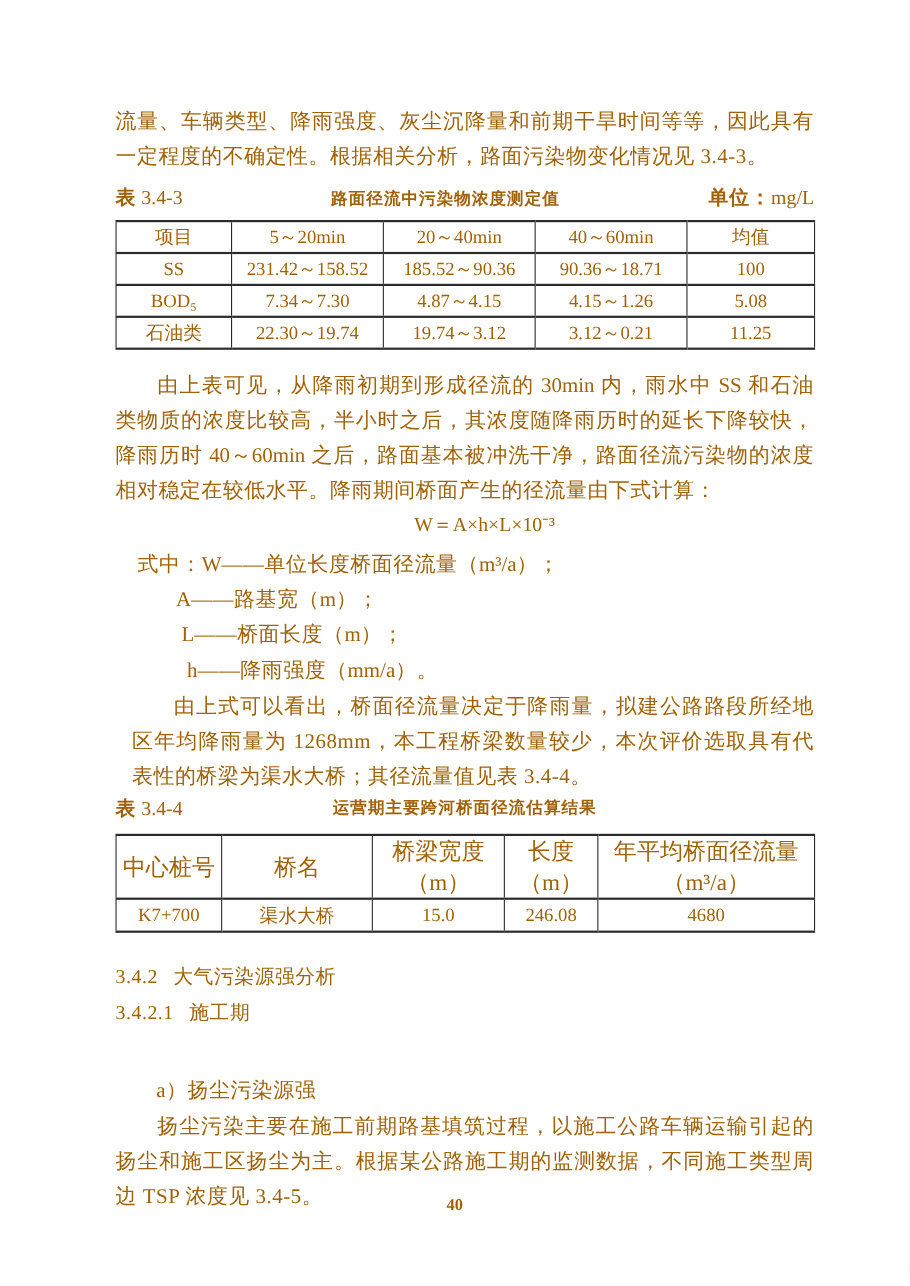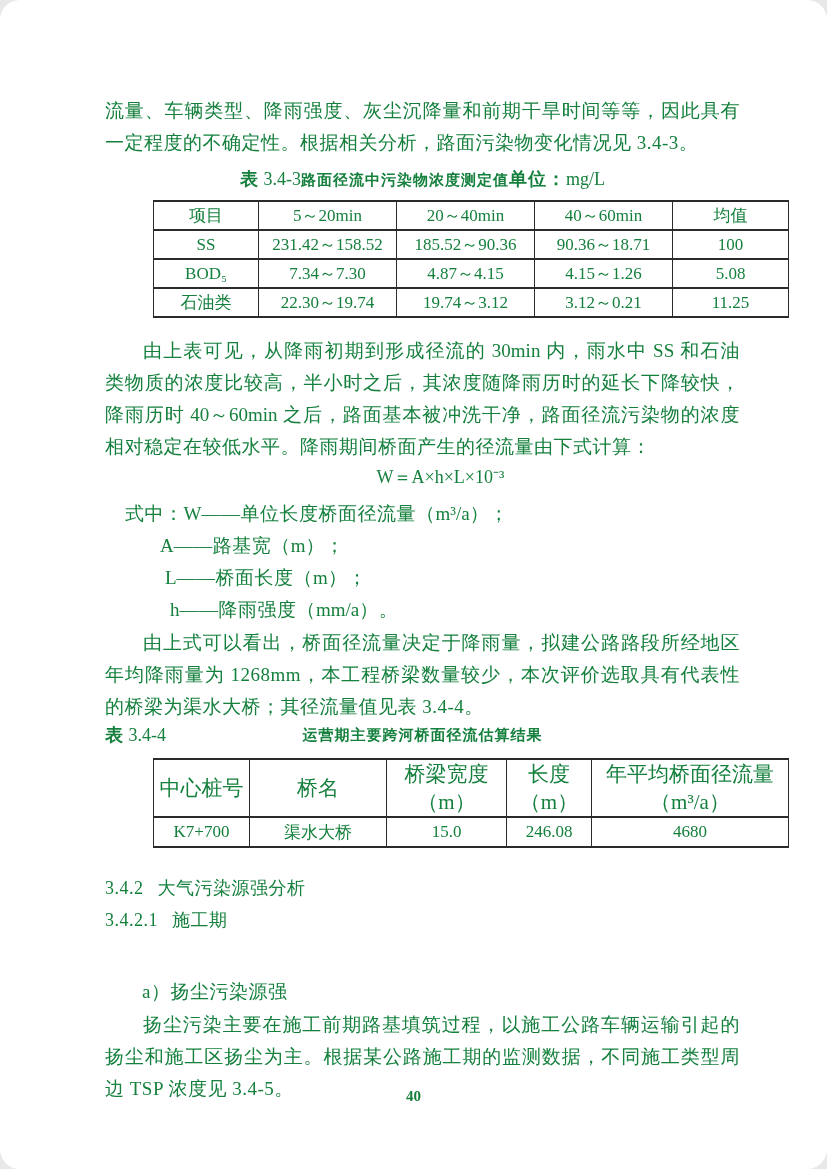--- a/index.html
+++ b/index.html
@@ -1,56 +1,55 @@
 <!DOCTYPE html>
 <html><head>
 <meta charset="utf-8">
 <style>
   html,body{margin:0;padding:0;background:#e8e8e8;}
   .page{
     position:relative;
     width:827px;height:1169px;
     margin:0 auto;
     background:#ffffff;
-    color:#15803d;
+    color:#a16207;
     font-family:"Liberation Serif","DejaVu Serif",serif;
     overflow:hidden;
-    border-radius:20px;
   }
   .content{
     position:absolute;
     left:105px; top:0; width:635px;
     padding-top:95px;
   }
   .para{
     margin:0;
     font-size:19px;
     line-height:32px;
     text-align:justify;
     text-justify:inter-ideograph;
     letter-spacing:0.5px;
   }
   .para.indent{ text-indent:38px; }
   .lat{ font-family:Liberation Serif, serif; letter-spacing:0; }
   .num{ font-family:"Liberation Serif","DejaVu Serif",serif; }
 
   
   .caption{
-    display:flex; align-items:baseline; justify-content:center;
+    display:flex; align-items:baseline; justify-content:space-between;
     height:24px; line-height:24px; margin-top:8px;
     font-size:18px;
   }
   .hei{ font-family:"Liberation Sans","DejaVu Sans",sans-serif; font-weight:700; letter-spacing:1px; }
   .cap-title{ font-size:15px; }
   .caption2{ position:relative; margin-top:0; }
   .caption2 .cap-left{ position:absolute; left:0; top:0; }
   .caption2 .cap-title{ display:block; width:100%; text-align:center; }
 
   
-  table{ border-collapse:collapse; table-layout:fixed; width:635px;margin-left:48px; }
+  table{ border-collapse:collapse; table-layout:fixed; width:635px; }
   .t1{ margin-top:9px; }
   .t2{ margin-top:11px; }
   td,th{
     border-left:1px solid #2b2b2b; border-right:1px solid #2b2b2b;
     border-top:2px solid #2b2b2b; border-bottom:2px solid #2b2b2b;
     text-align:center; vertical-align:middle;
     font-weight:normal; font-size:17px; padding:0;
   }
   .t1 td,.t1 th{ height:27px; }
   .t2 th{ height:30px; }
@@ -69,21 +68,21 @@
   .def.d1{ padding-left:55px; }
   .def.d2{ padding-left:60px; }
   .def.d3{ padding-left:65px; }
 
   
   .heading{ font-size:18px; line-height:32px; letter-spacing:0.5px; }
   .heading .sec-num{ margin-right:14px; }
   .h-first{ margin-top:24px; }
   .item-a{ font-size:19px; line-height:32px; padding-left:37px; letter-spacing:0.5px;margin-top:40px; }
 
-  .spacer-p3{ margin-top:1px; }
+  .spacer-p3{ margin-top:1px;margin-left:15px; }
   .footer{
     position:absolute; left:0; bottom:0; width:100%;
     text-align:center; font-size:15px;
     top:1086px; height:20px; line-height:20px;font-weight:bold;
   }
 </style>
 </head>
 <body>
 
 <div class="page">

